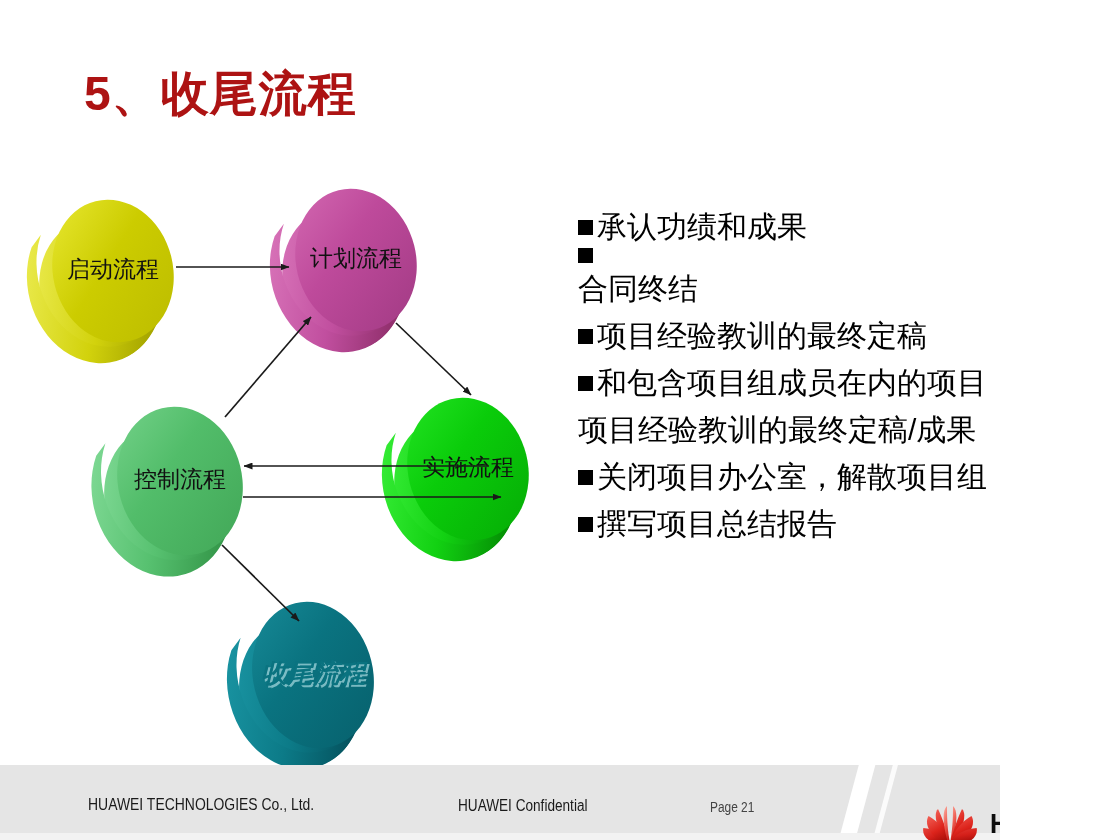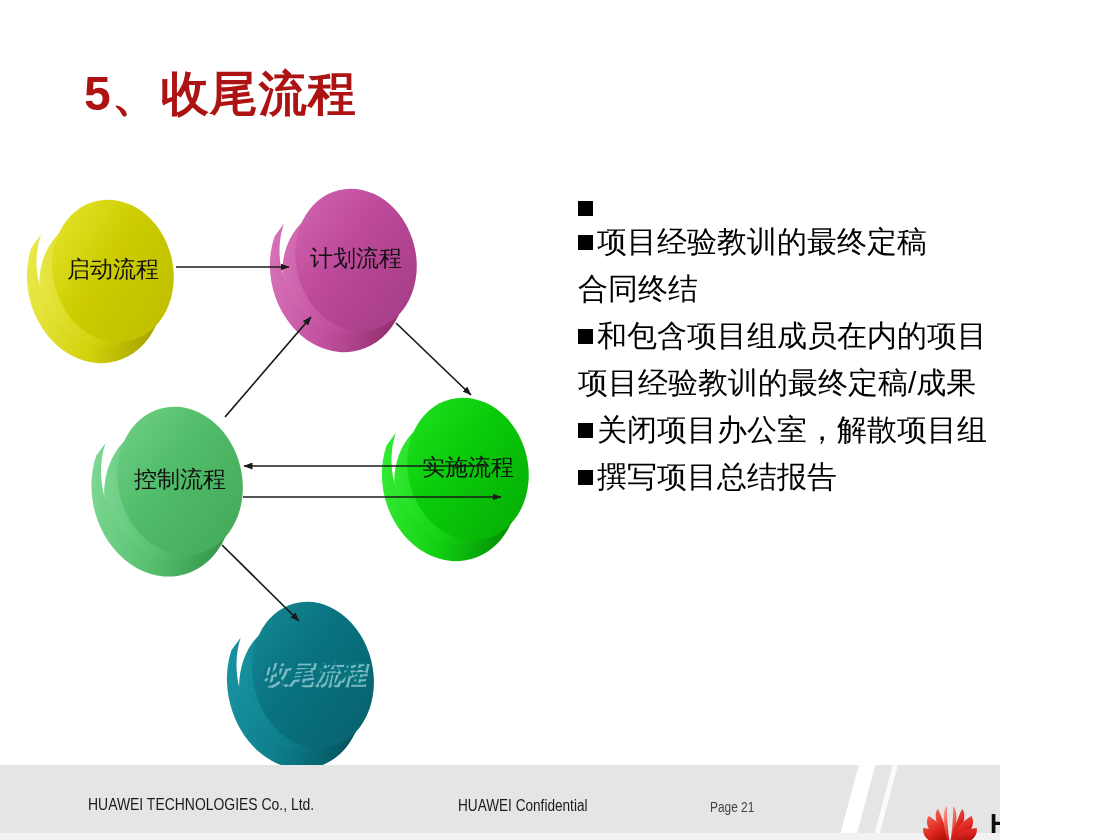--- a/index.html
+++ b/index.html
@@ -306,33 +306,37 @@
 
         <line x1="225" y1="417" x2="311" y2="317" marker-end="url(#arrowHead)"></line>
 
         <line x1="222" y1="545" x2="299" y2="621" marker-end="url(#arrowHead)"></line>
       </g>
     </svg>
   </div>
 
   <div id="bullets">
 
-
-    <div class="bullet-line">
-      <span class="bullet-mark"></span>
-    </div>
-
-    <div class="bullet-line">
-      <span class="bullet-mark"></span>
-      <span class="bullet-text">项目经验教训的最终定稿</span>
+    <div class="bullet-line">
+      <span class="bullet-mark"></span>
+      <span class="bullet-text">承认功绩和成果</span>
+    </div>
+
+    <div class="bullet-line">
+      <span class="bullet-mark"></span>
     </div>
 
     <div class="bullet-line">
       <span class="bullet-mark hidden"></span>
       <span class="bullet-text">合同终结</span>
+    </div>
+
+    <div class="bullet-line">
+      <span class="bullet-mark"></span>
+      <span class="bullet-text">项目经验教训的最终定稿</span>
     </div>
 
     <div class="bullet-line">
       <span class="bullet-mark"></span>
       <span class="bullet-text">和包含项目组成员在内的项目</span>
     </div>
 
     <div class="bullet-line">
       <span class="bullet-mark hidden"></span>
       <span class="bullet-text">项目经验教训的最终定稿/成果</span>

